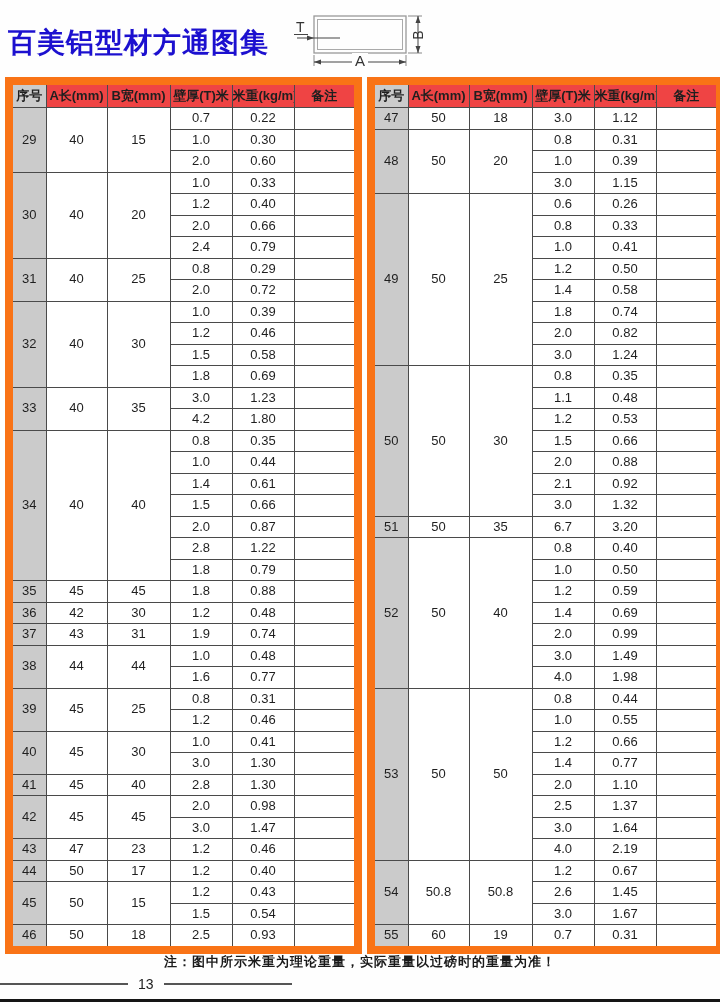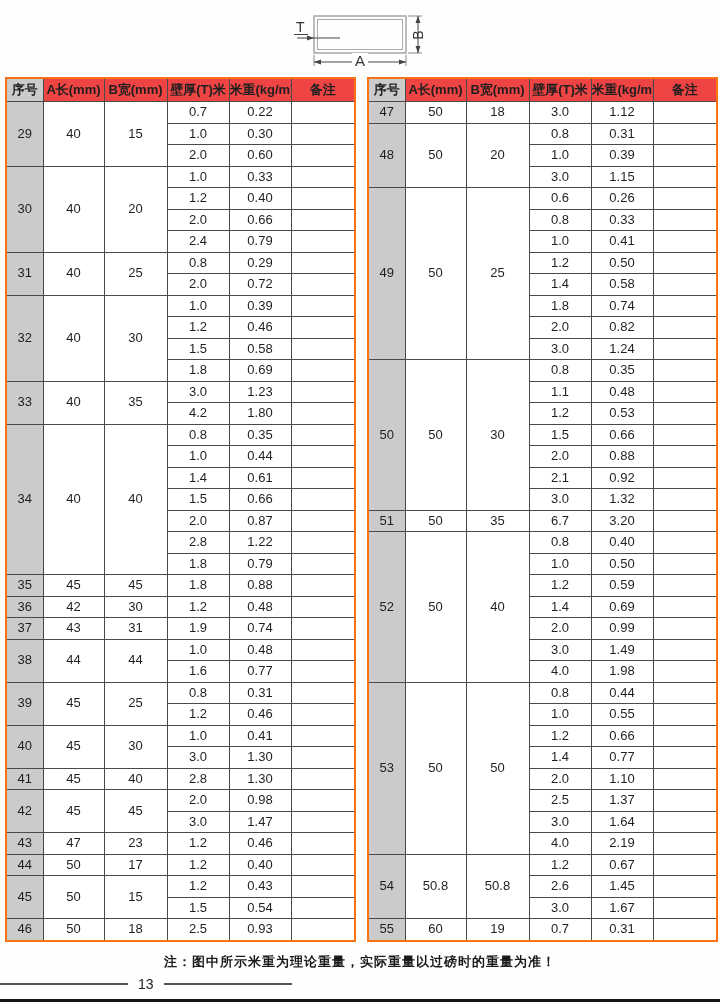--- a/index.html
+++ b/index.html
@@ -14,21 +14,21 @@
   }
   .title {
     position:absolute; left:8px; top:24px;
     font-size:28px; font-weight:bold; letter-spacing:1px;
     color:#1c10cf; white-space:nowrap;
   }
   .diagram { position:absolute; left:288px; top:2px; }
   .spec-table {
     position:absolute; top:77px;
     border-collapse:collapse; table-layout:fixed;
-    background:#ffffff; border:2px solid #f97316;
+    background:#ffffff; border:8px solid #f97316;
   }
   .spec-table th, .spec-table td {
     border:1px solid #4a4a4a;
     text-align:center; vertical-align:middle;
     color:#1f1f1f; overflow:hidden; padding:0;
   }
   .spec-table th {
     height:22px; font-size:13px; font-weight:bold; line-height:22px;
     background:#ef4444; white-space:nowrap;
   }
@@ -48,20 +48,21 @@
   .bottom-bar {
     position:absolute; top:999px; left:0; width:720px; height:3px;
     background:#151515;
   }
 </style>
 </head>
 <body>
 
 <div class="page">
 
+  <div class="title">百美铝型材方通图集</div>
 
   <svg class="diagram" width="170" height="68" viewBox="0 0 170 68">
 
     <rect x="26" y="14" width="92" height="37" fill="none" stroke="#999999" stroke-width="1.3"></rect>
     <rect x="29.5" y="17.5" width="85" height="30" fill="none" stroke="#aaaaaa" stroke-width="1"></rect>
 
     <text x="8" y="30" font-size="14" fill="#333333">T</text>
     <line x1="6" y1="32.5" x2="20" y2="32.5" stroke="#444444" stroke-width="1"></line>
     <line x1="9" y1="36" x2="52" y2="36" stroke="#444444" stroke-width="1"></line>
     <polygon points="26,36 19,33.5 19,38.5" fill="#444444"></polygon>

